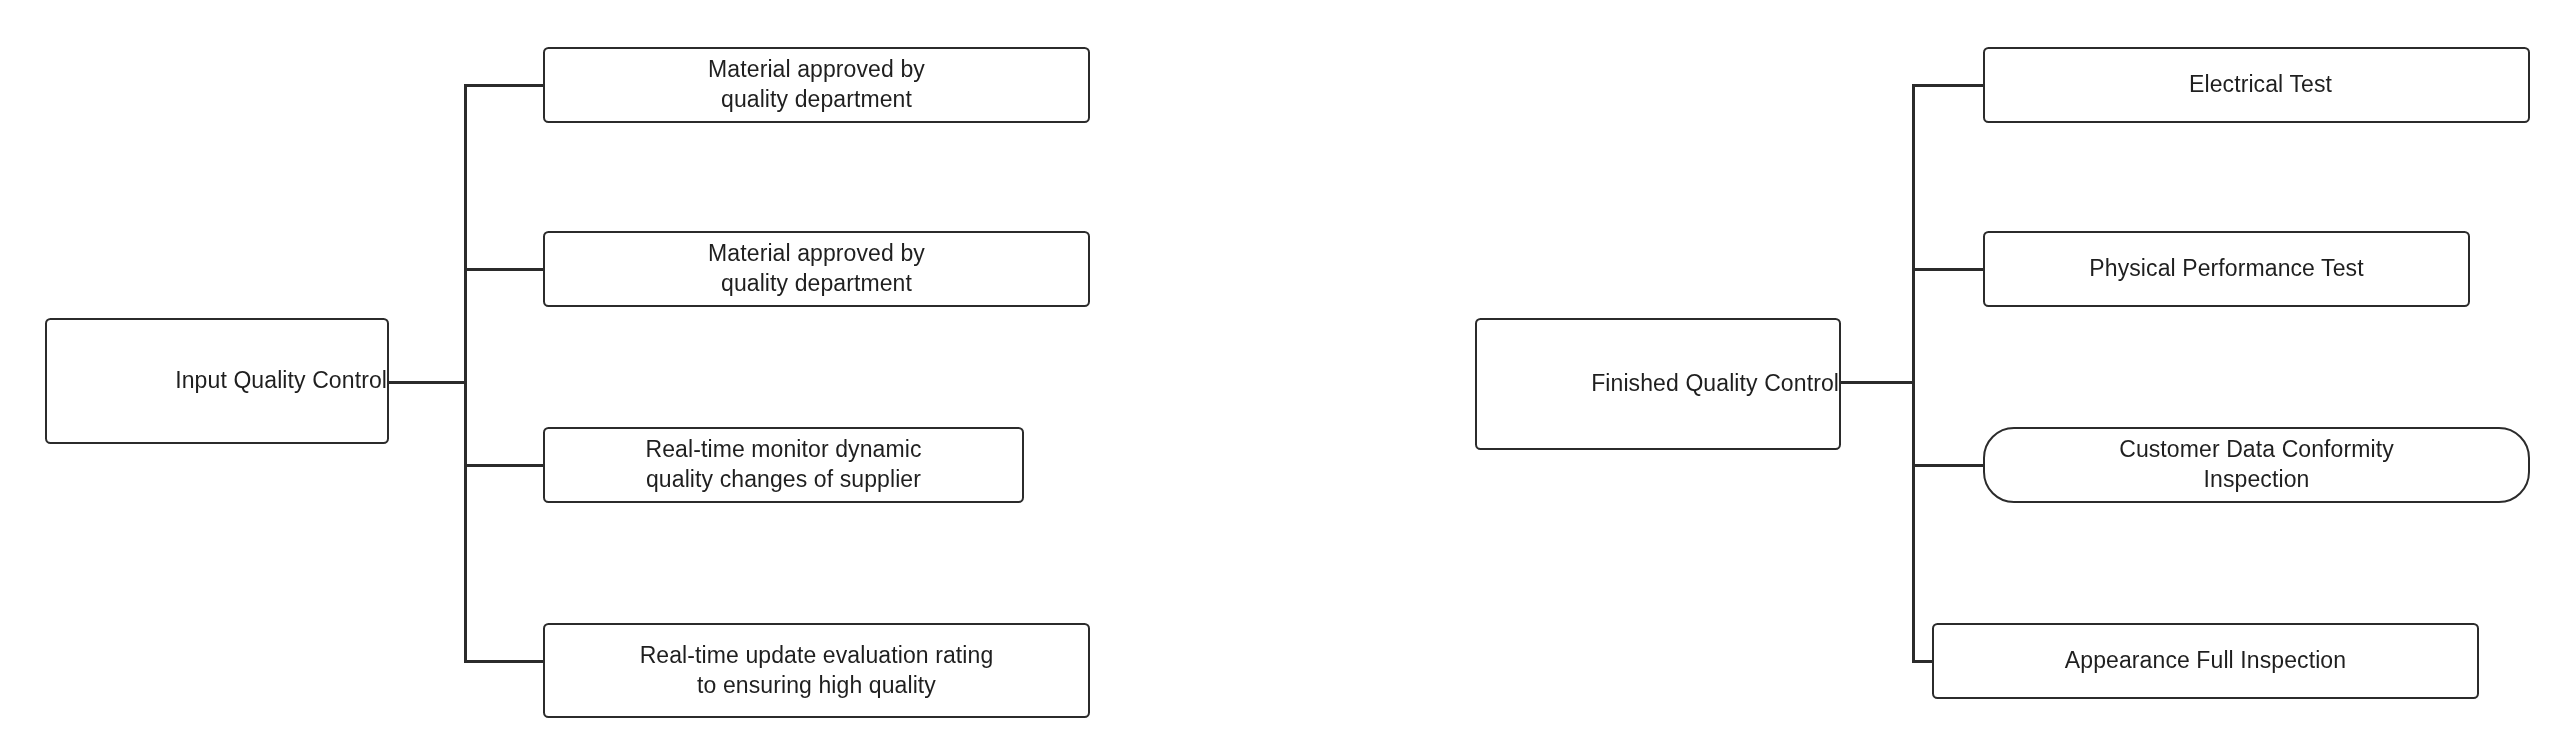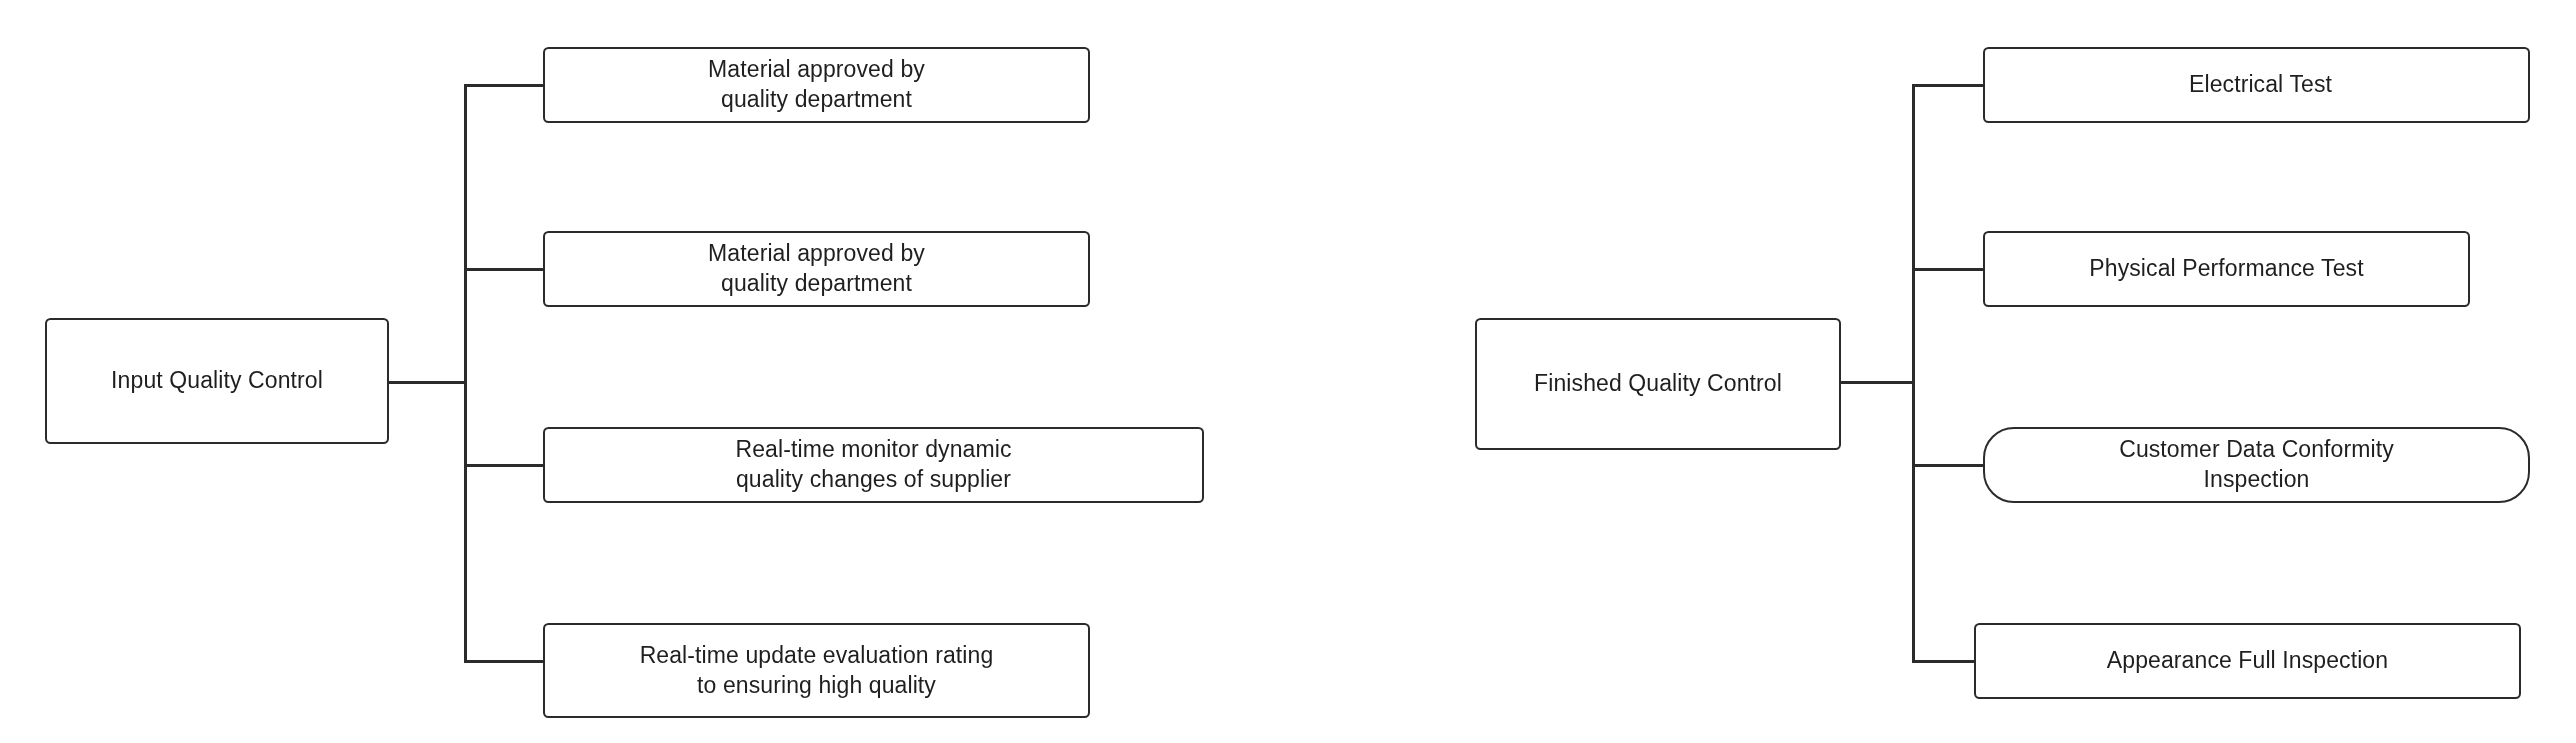--- a/index.html
+++ b/index.html
@@ -39,21 +39,21 @@
     font-size: 23px;
     line-height: 1.30;
     font-weight: 400;
     letter-spacing: 0.1px;
     white-space: pre-line;
   }
   .root {
     justify-content: flex-start;
   }
   .root .node-label {
-    text-align: center;
+    text-align: right;
   }
   .child {
     justify-content: center;
   }
   .child .node-label {
     text-align: center;
     padding: 0 8.6px;
   }
   .trunk {
     position: absolute;
@@ -97,21 +97,21 @@
     <div class="node child" style="left:543px; top:47px; width:547px; height:76px;">
       <div class="node-label">Material approved by
 quality department</div>
     </div>
 
     <div class="node child" style="left:543px; top:231px; width:547px; height:76px;">
       <div class="node-label">Material approved by
 quality department</div>
     </div>
 
-    <div class="node child" style="left:543px; top:427px; width:661px; height:76px;justify-content:center;">
+    <div class="node child" style="left:543px; top:427px; width:481px; height:76px;justify-content:center;">
       <div class="node-label">Real-time monitor dynamic
 quality changes of supplier</div>
     </div>
 
     <div class="node child" style="left:543px; top:623px; width:547px; height:95px;">
       <div class="node-label">Real-time update evaluation rating
 to ensuring high quality</div>
     </div>
 
   </div>
@@ -137,20 +137,20 @@
 
     <div class="node child" style="left:1983px; top:231px; width:487px; height:76px;align-items:center;">
       <div class="node-label">Physical Performance Test</div>
     </div>
 
     <div class="node child" style="left:1983px; top:427px; width:547px; height:76px;border-radius:31px;">
       <div class="node-label">Customer Data Conformity
 Inspection</div>
     </div>
 
-    <div class="node child" style="left:1974px; top:623px; width:547px; height:76px;">
+    <div class="node child" style="left:1932px; top:623px; width:547px; height:76px;">
       <div class="node-label">Appearance Full Inspection</div>
     </div>
 
   </div>
 
 </div>
 
 
 </body></html>

